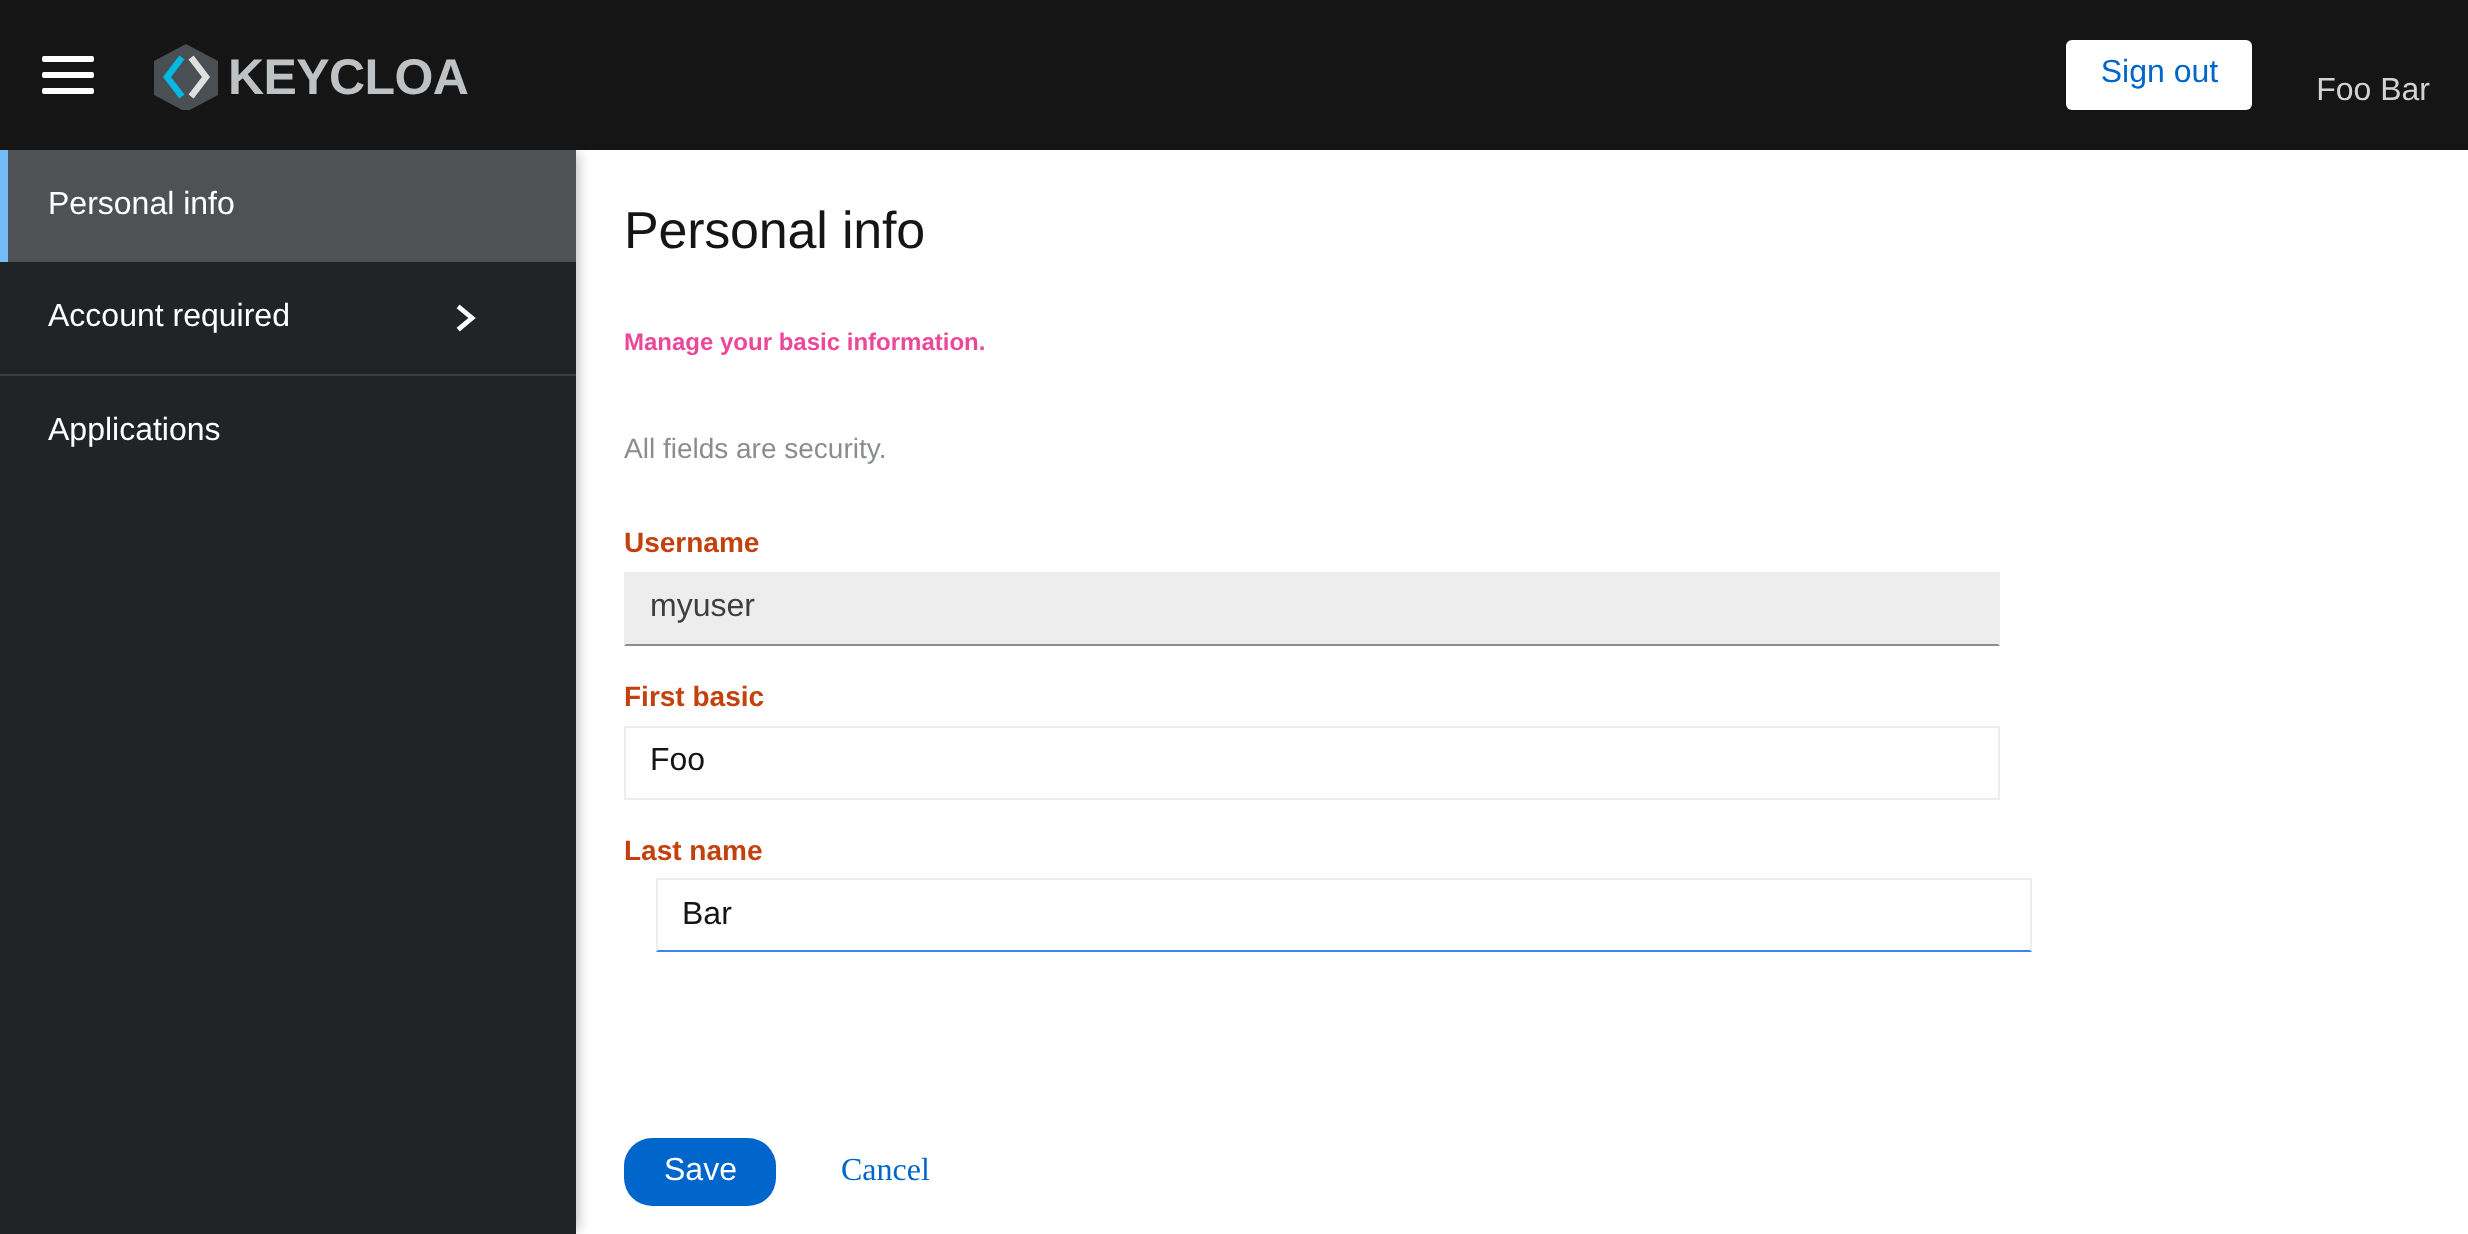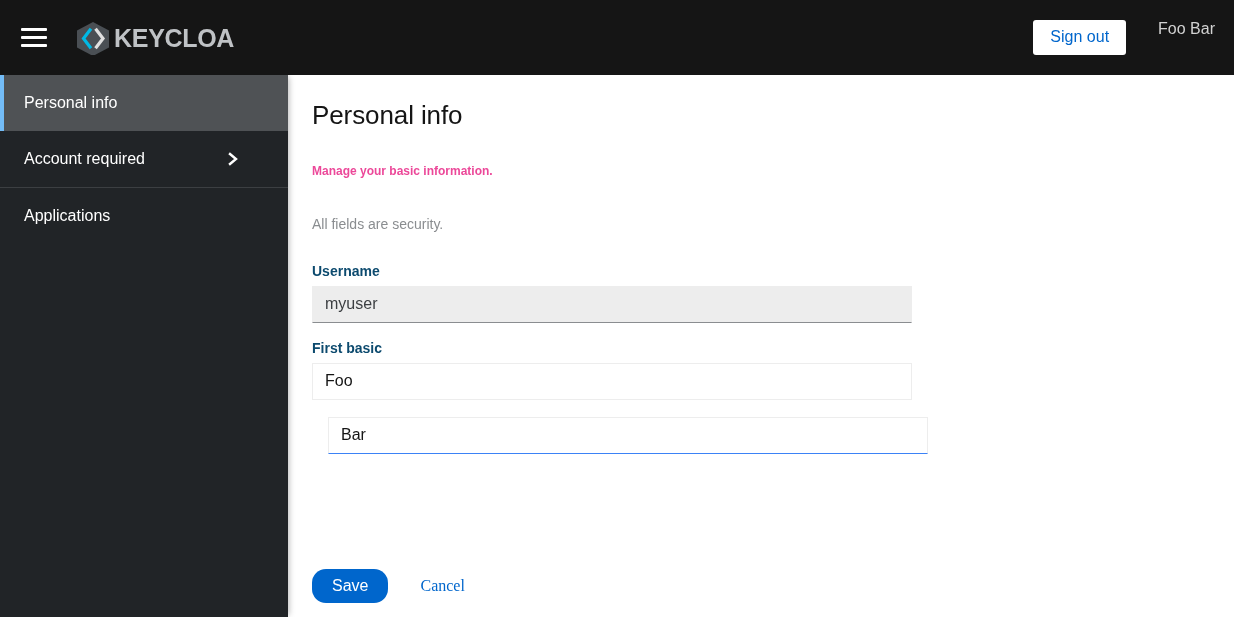--- a/index.html
+++ b/index.html
@@ -30,21 +30,21 @@
   .nav-toggle span {
     display: block; width: 26px; height: 3px;
     background: #ffffff; border-radius: 1px;
   }
   .brand {
     display: flex; align-items: center;
     margin-left: 19px; height: 46px;
   }
   .brand svg { display: block; }
   .masthead-right {
-    margin-left: auto; display: flex; align-items: flex-start;
+    margin-left: auto; display: flex; align-items: flex-end;
     padding-right: 19px; gap: 0;
   }
   .signout-btn {
     background: #ffffff; color: #0066cc;
     border: 0; border-radius: 3px;
     font-size: 16px; font-family: "Liberation Sans", sans-serif;
     padding: 7px 17px 8px 17px;
     cursor: pointer; line-height: 1.2;
   }
   .user-name {
@@ -107,25 +107,25 @@
     font-size: 12px; color: #ec4899; font-weight: bold;
   }
   .required-note {
     position: absolute; left: 24px; top: 141px;
     font-size: 14px; color: #8a8d90;
   }
 
   .form { position: absolute; left: 24px; top: 188px; width: 600px; }
   .form-group { margin-bottom: 0; }
   .field-label {
-    font-size: 14px; font-weight: bold; color: #0c4a6e;
+    font-size: 14px; font-weight: bold; color: #c2410c;
     display: block; margin-bottom: 6px; line-height: 1.2;
   }
   .field-input {
-    display: block; width: 600px; height: 37px;
+    display: block; width: 688px; height: 37px;
     font-size: 16px; font-family: "Liberation Sans", sans-serif;
     color: #151515;
     padding: 0 12px;
     background: #ffffff;
     border: 1px solid #ededed;
     border-bottom: 1px solid #ededed;
     border-radius: 0;
     outline: none;
   }
   .field-input.disabled {
@@ -235,20 +235,21 @@
       <div class="gap-a"></div>
 
       <div class="form-group">
         <label class="field-label">First basic</label>
         <input class="field-input" type="text" value="Foo" style="">
       </div>
 
       <div class="gap-b"></div>
 
       <div class="form-group">
+        <label class="field-label">Last name</label>
         <input class="field-input focused" type="text" value="Bar" style="">
       </div>
 
     </form>
 
     <div class="actions">
       <button class="btn-primary">Save</button>
       <button class="btn-link">Cancel</button>
     </div>
 

